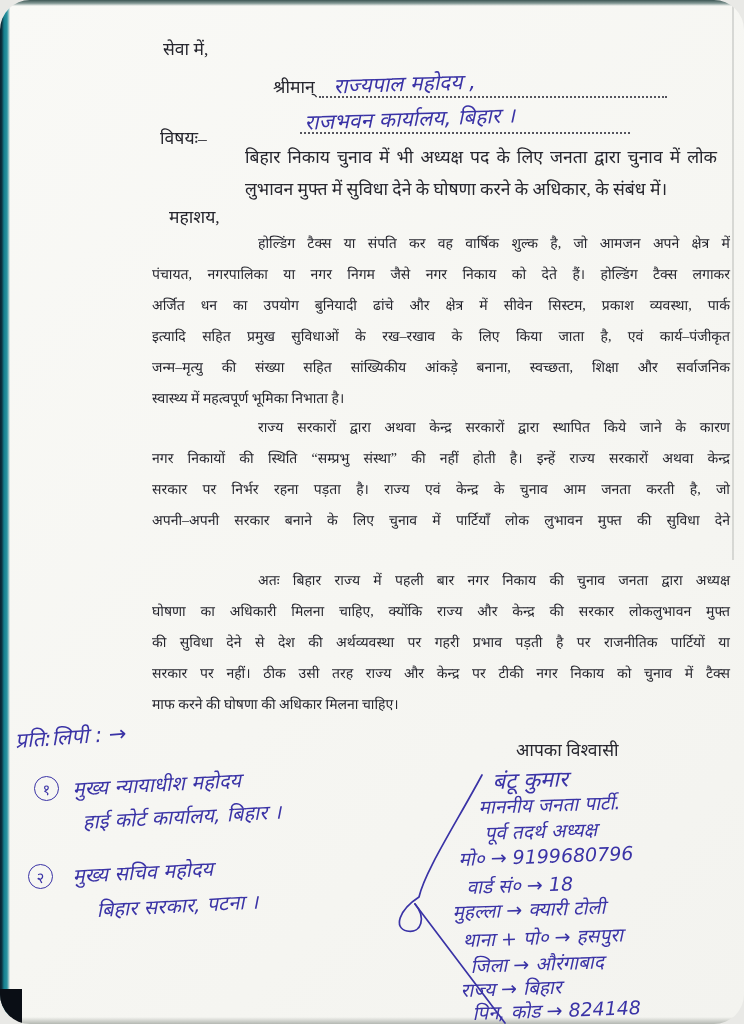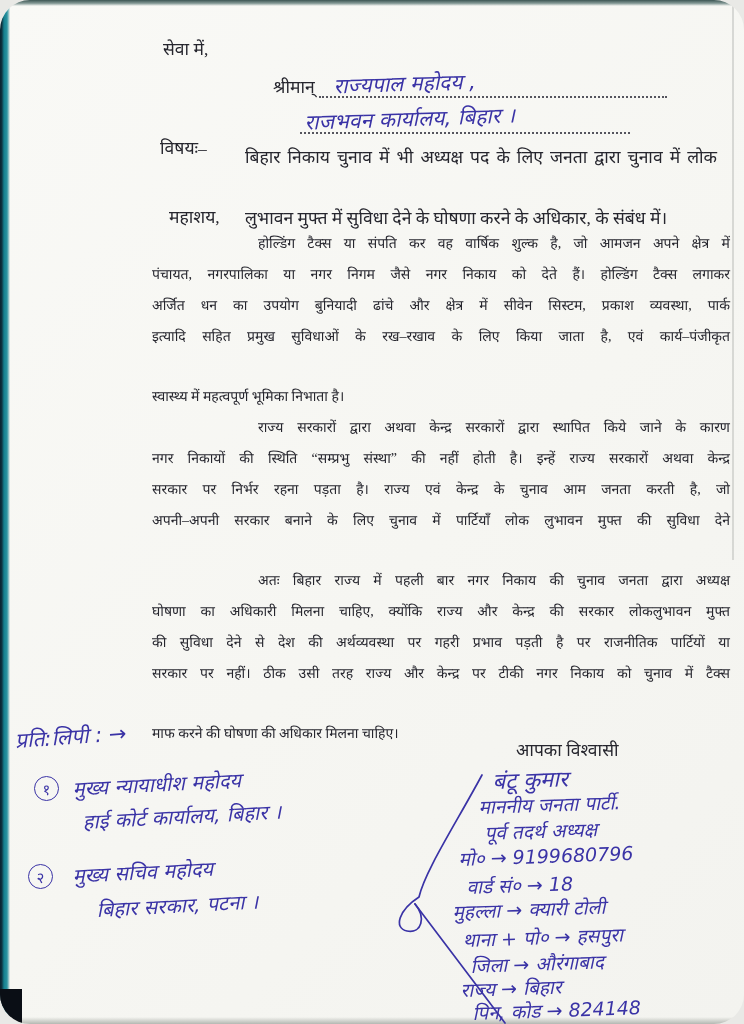--- a/index.html
+++ b/index.html
@@ -20,21 +20,21 @@
     background:linear-gradient(90deg,#082230 0%,#0e3340 18%,#15808f 40%,#2b93a0 70%,#bcd6d6 92%,rgba(255,255,255,0) 100%);}
   .edge-right{position:absolute;left:732px;top:0;width:2px;height:560px;background:rgba(190,192,188,.55);}
   .edge-bottom{position:absolute;left:0;top:1017px;width:744px;height:7px;
     background:linear-gradient(0deg,#b4b8b2 0%,rgba(255,255,255,0) 100%);}
   .corner-block{position:absolute;left:0;top:989px;width:22px;height:35px;background:#0a0e15;}
 
   .printed{color:#26262e;font-size:17.5px;}
   .abs{position:absolute;}
   .para{width:578px;line-height:31px;font-size:14px;color:#26262e;}
   .jline{text-align:justify;text-align-last:justify;}
-  .jlast{text-align-last:left;margin-top:29px;}
+  .jlast{text-align-last:left;}
   .indent1{padding-left:106px;box-sizing:border-box;}
   .subject{width:472px;line-height:32px;}
 
   .hand{
     font-family:"DejaVu Sans","Liberation Sans",sans-serif;
     font-style:italic;color:#3a33a6;font-size:19px;white-space:nowrap;
   }
   .dotted{display:inline-block;border-bottom:2px dotted #55555e;height:24px;vertical-align:bottom;}
   .circle-num{
     display:inline-flex;align-items:center;justify-content:center;
@@ -60,33 +60,34 @@
   <div class="abs printed" style="left:163px;top:36px;">सेवा में,</div>
 
   <div class="abs" style="left:273px;top:72px;">
     <span class="printed">श्रीमान्</span>
     <span class="dotted" style="width:348px;"><span class="hand r-2" style="display:inline-block;font-size:21px;padding-left:14px;">राज्यपाल महोदय ,</span></span>
   </div>
   <div class="abs" style="left:300px;top:108px;">
     <span class="dotted" style="width:330px;"><span class="hand r-2" style="display:inline-block;font-size:21px;padding-left:4px;">राजभवन कार्यालय, बिहार ।</span></span>
   </div>
 
-  <div class="abs printed" style="left:160px;top:135px;">विषयः–</div>
+  <div class="abs printed" style="left:160px;top:125px;">विषयः–</div>
   <div class="abs printed subject" style="left:245px;top:141px;">
     <div class="jline">बिहार निकाय चुनाव में भी अध्यक्ष पद के लिए जनता द्वारा चुनाव में लोक</div>
     <div class="jlast">लुभावन मुफ्त में सुविधा देने के घोषणा करने के अधिकार, के संबंध में।</div>
   </div>
 
   <div class="abs printed" style="left:169px;top:204px;">महाशय,</div>
 
   <div class="abs para" style="left:152px;top:228px;">
     <div class="jline indent1">होल्डिंग टैक्स या संपति कर वह वार्षिक शुल्क है, जो आमजन अपने क्षेत्र में</div>
     <div class="jline">पंचायत, नगरपालिका या नगर निगम जैसे नगर निकाय को देते हैं। होल्डिंग टैक्स लगाकर</div>
     <div class="jline">अर्जित धन का उपयोग बुनियादी ढांचे और क्षेत्र में सीवेन सिस्टम, प्रकाश व्यवस्था, पार्क</div>
     <div class="jline">इत्यादि सहित प्रमुख सुविधाओं के रख–रखाव के लिए किया जाता है, एवं कार्य–पंजीकृत</div>
+    <div class="jline">जन्म–मृत्यु की संख्या सहित सांख्यिकीय आंकड़े बनाना, स्वच्छता, शिक्षा और सर्वाजनिक</div>
     <div class="jlast">स्वास्थ्य में महत्वपूर्ण भूमिका निभाता है।</div>
   </div>
 
   <div class="abs para" style="left:152px;top:412px;">
     <div class="jline indent1">राज्य सरकारों द्वारा अथवा केन्द्र सरकारों द्वारा स्थापित किये जाने के कारण</div>
     <div class="jline">नगर निकायों की स्थिति “सम्प्रभु संस्था” की नहीं होती है। इन्हें राज्य सरकारों अथवा केन्द्र</div>
     <div class="jline">सरकार पर निर्भर रहना पड़ता है। राज्य एवं केन्द्र के चुनाव आम जनता करती है, जो</div>
     <div class="jline">अपनी–अपनी सरकार बनाने के लिए चुनाव में पार्टियाँ लोक लुभावन मुफ्त की सुविधा देने</div>
   </div>
 

